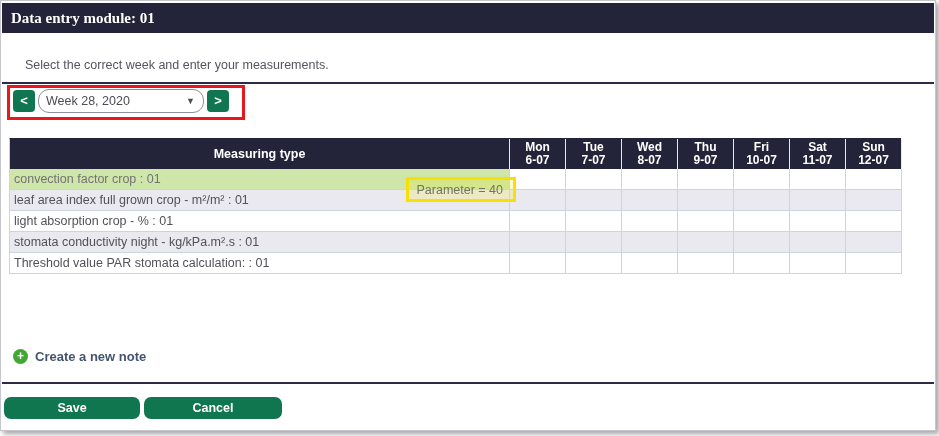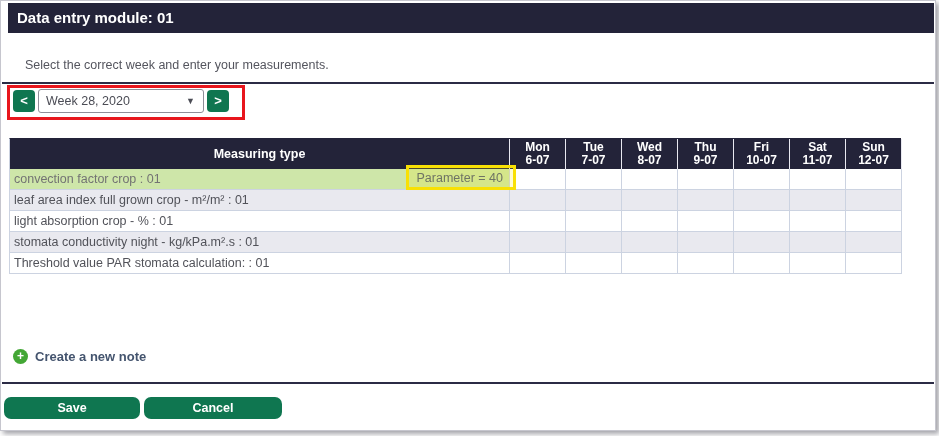--- a/index.html
+++ b/index.html
@@ -5,23 +5,23 @@
   * { margin:0; padding:0; box-sizing:border-box; }
   html,body { width:939px; height:436px; background:#fff; font-family:"Liberation Sans", sans-serif; overflow:hidden; }
 
   .frame {
     position:absolute; left:0; top:0; width:936px; height:431px;
     background:#fff; border:1px solid #c6c6ce;
     box-shadow:3px 3px 5px rgba(90,90,100,0.55);
   }
 
   .titlebar {
-    position:absolute; left:7px; right:1px; top:2px; height:30px;
+    position:absolute; left:1px; right:1px; top:2px; height:30px;
     background:#232339; color:#fff; font-size:15px; font-weight:bold;
-    line-height:30px; padding-left:9px;
+    line-height:30px; padding-left:9px;font-family:Liberation Serif, serif;
   }
 
   .subtitle {
     position:absolute; left:24px; top:57px; font-size:12.5px; color:#54555e;
   }
 
   .divider { position:absolute; left:1px; right:1px; height:2px; background:#2b2b45; }
   .divider.top { top:81px; }
   .divider.bottom { top:381px; }
 
@@ -29,21 +29,21 @@
     position:absolute; width:22px; height:22px; top:89px;
     background:#0f7650; color:#fff; border:none; border-radius:4px;
     font-size:13px; font-weight:bold; line-height:20px; text-align:center; cursor:pointer;
     font-family:"Liberation Sans", sans-serif;
   }
   .nav-btn.prev { left:12px; }
   .nav-btn.next { left:206px; }
 
   .week-select {
     position:absolute; left:37px; top:88px; width:166px; height:24px;
-    background:#fff; border:1px solid #8f8f99; border-radius:3px;
+    background:#fff; border:1px solid #8f8f99; border-radius:11px;
     font-size:12.5px; color:#4b4c55; line-height:22px; padding-left:7px;
     cursor:pointer;
   }
   .week-select .caret {
     position:absolute; right:8px; top:0; font-size:9px; color:#4b4c55; line-height:22px;
   }
 
   .annotation-red {
     position:absolute; left:6px; top:84px; width:238px; height:35px;
     border:3px solid #e8161d; z-index:30; pointer-events:none;
@@ -68,21 +68,21 @@
     background:#fff;
   }
   .namecell {
     height:21px; border-right:1px solid #ccd3e1; border-bottom:1px solid #ccd3e1;
     background:#fff; line-height:20px; padding-left:4px; white-space:nowrap; overflow:hidden;
   }
   .row-green { background:#cee6a9 !important; color:#737373; }
   .row-alt  { background:#e9e9ef !important; }
 
   .annotation-yellow {
-    position:absolute; left:405px; top:164px; width:110px; height:25px;
+    position:absolute; left:405px; top:176px; width:110px; height:25px;
     border:3px solid #f8e004; background:rgba(250,235,0,0.18);
     z-index:20; display:flex; align-items:center; justify-content:flex-end;
     padding-right:10px; font-size:12.5px; color:#6f7464;
   }
 
   .note-row {
     position:absolute; left:12px; top:346px; height:18px; display:flex;
     align-items:center; cursor:pointer;
   }
   .plus-icon {

